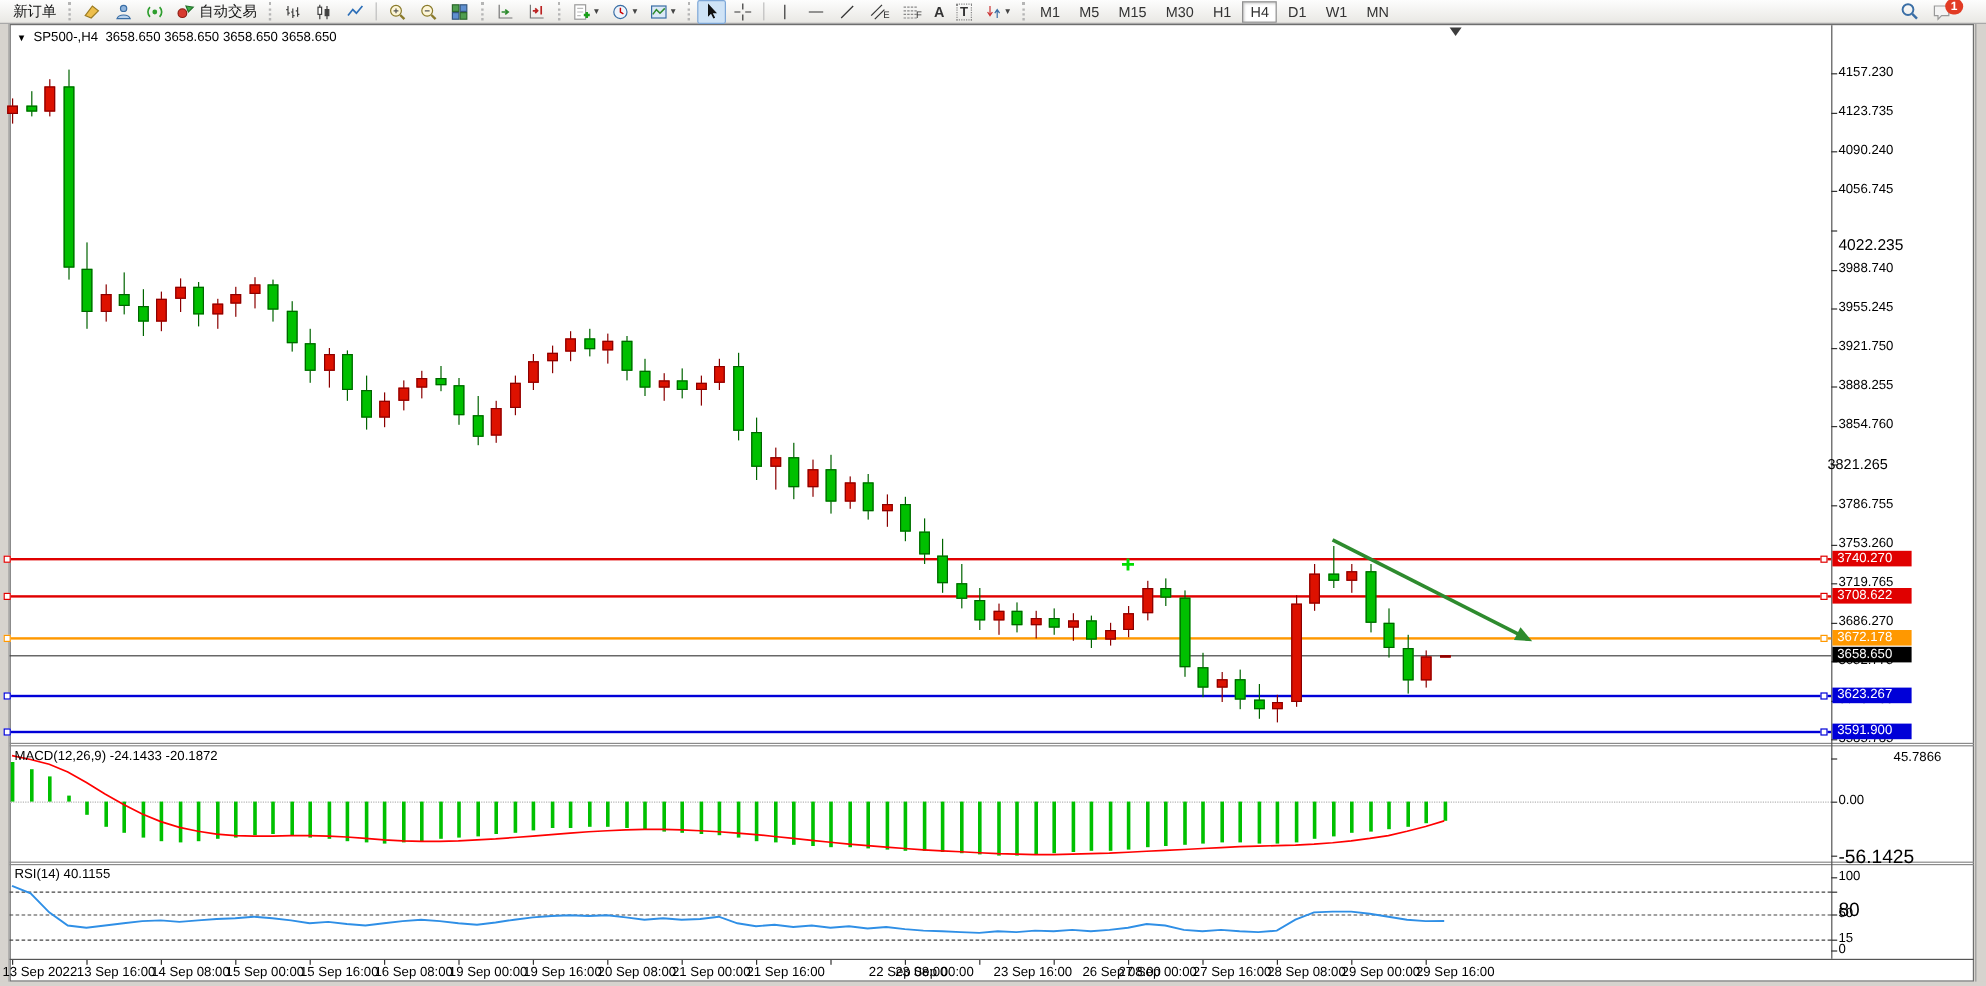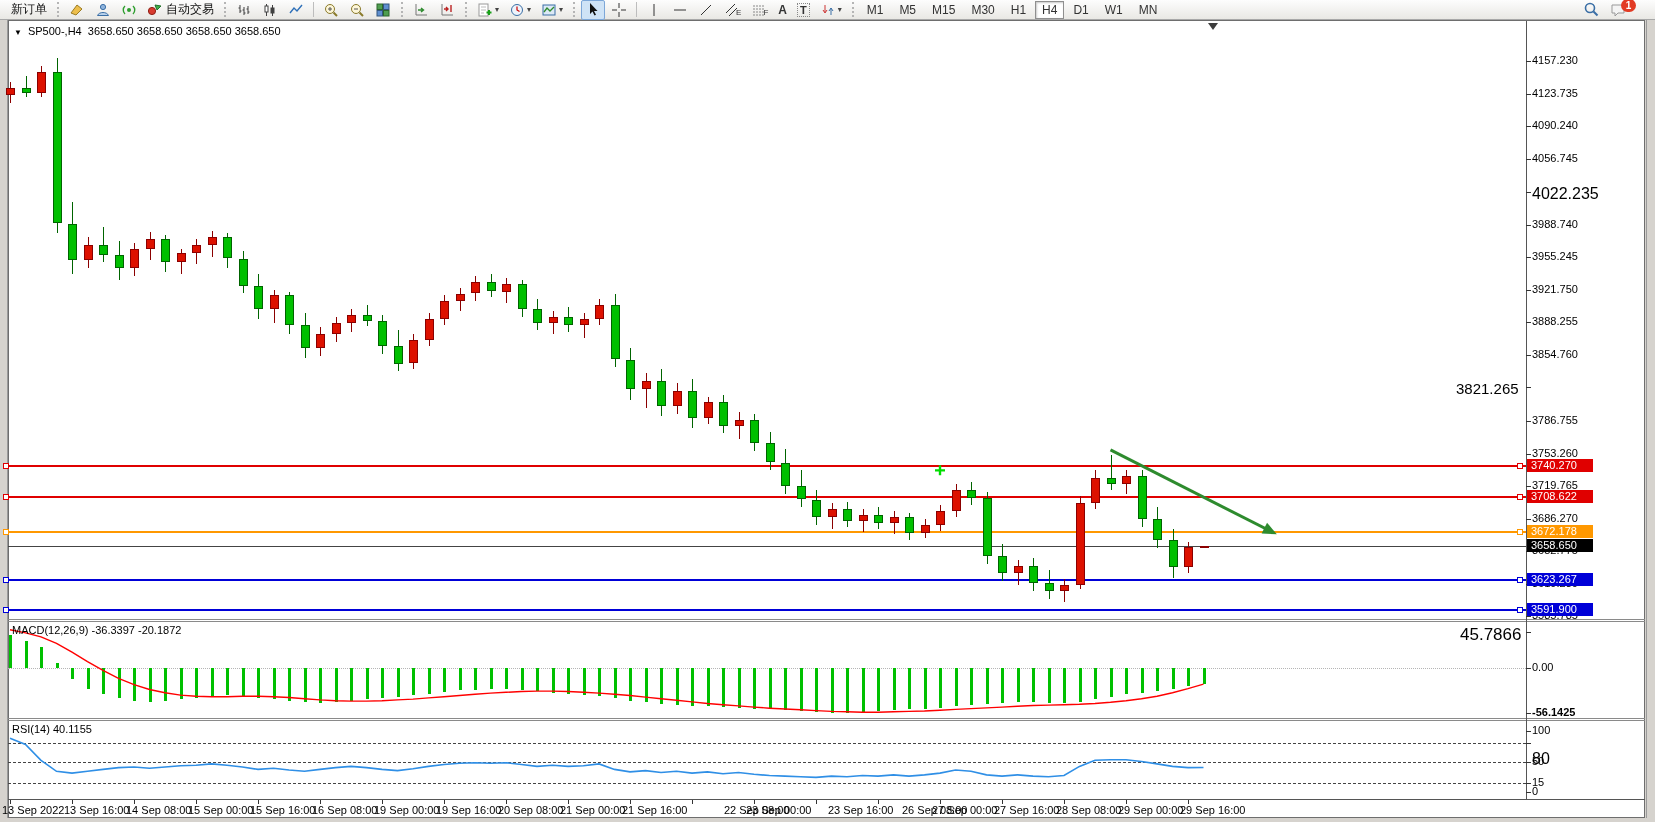--- a/index.html
+++ b/index.html
@@ -468,33 +468,33 @@
     <div style="position: absolute; left: 1199.5px; top: 545.5px; width: 7px; height: 0px; background: rgb(221, 17, 0); border: 1px solid rgb(139, 0, 0);"></div>
     <div style="position: absolute; left: 1526px; top: 61px; width: 5px; height: 1px; background: rgb(51, 51, 51);"></div>
     <div style="position: absolute; left: 1532px; top: 54px; font-size: 11px; color: rgb(0, 0, 0); white-space: nowrap;">4157.230</div>
     <div style="position: absolute; left: 1526px; top: 94px; width: 5px; height: 1px; background: rgb(51, 51, 51);"></div>
     <div style="position: absolute; left: 1532px; top: 86.551px; font-size: 11px; color: rgb(0, 0, 0); white-space: nowrap;">4123.735</div>
     <div style="position: absolute; left: 1526px; top: 126px; width: 5px; height: 1px; background: rgb(51, 51, 51);"></div>
     <div style="position: absolute; left: 1532px; top: 119.102px; font-size: 11px; color: rgb(0, 0, 0); white-space: nowrap;">4090.240</div>
     <div style="position: absolute; left: 1526px; top: 159px; width: 5px; height: 1px; background: rgb(51, 51, 51);"></div>
     <div style="position: absolute; left: 1532px; top: 151.653px; font-size: 11px; color: rgb(0, 0, 0); white-space: nowrap;">4056.745</div>
     <div style="position: absolute; left: 1526px; top: 192px; width: 5px; height: 1px; background: rgb(51, 51, 51);"></div>
-    <div style="position: absolute; left: 1532px; top: 185px; font-size: 16px; color: rgb(0, 0, 0); white-space: nowrap;">4022.235</div>
+    <div style="position: absolute; left: 1532px; top: 196px; font-size: 13px; color: rgb(0, 0, 0); white-space: nowrap;">4022.235</div>
     <div style="position: absolute; left: 1526px; top: 225px; width: 5px; height: 1px; background: rgb(51, 51, 51);"></div>
     <div style="position: absolute; left: 1532px; top: 217.741px; font-size: 11px; color: rgb(0, 0, 0); white-space: nowrap;">3988.740</div>
     <div style="position: absolute; left: 1526px; top: 257px; width: 5px; height: 1px; background: rgb(51, 51, 51);"></div>
     <div style="position: absolute; left: 1532px; top: 250.293px; font-size: 11px; color: rgb(0, 0, 0); white-space: nowrap;">3955.245</div>
     <div style="position: absolute; left: 1526px; top: 290px; width: 5px; height: 1px; background: rgb(51, 51, 51);"></div>
     <div style="position: absolute; left: 1532px; top: 282.844px; font-size: 11px; color: rgb(0, 0, 0); white-space: nowrap;">3921.750</div>
     <div style="position: absolute; left: 1526px; top: 322px; width: 5px; height: 1px; background: rgb(51, 51, 51);"></div>
     <div style="position: absolute; left: 1532px; top: 315.395px; font-size: 11px; color: rgb(0, 0, 0); white-space: nowrap;">3888.255</div>
     <div style="position: absolute; left: 1526px; top: 355px; width: 5px; height: 1px; background: rgb(51, 51, 51);"></div>
     <div style="position: absolute; left: 1532px; top: 347.946px; font-size: 11px; color: rgb(0, 0, 0); white-space: nowrap;">3854.760</div>
     <div style="position: absolute; left: 1526px; top: 387px; width: 5px; height: 1px; background: rgb(51, 51, 51);"></div>
-    <div style="position: absolute; left: 1456px; top: 380.497px; font-size: 15px; color: rgb(0, 0, 0); white-space: nowrap;">3821.265</div>
+    <div style="position: absolute; left: 1523px; top: 380.497px; font-size: 12px; color: rgb(0, 0, 0); white-space: nowrap;">3821.265</div>
     <div style="position: absolute; left: 1526px; top: 421px; width: 5px; height: 1px; background: rgb(51, 51, 51);"></div>
     <div style="position: absolute; left: 1532px; top: 414.034px; font-size: 11px; color: rgb(0, 0, 0); white-space: nowrap;">3786.755</div>
     <div style="position: absolute; left: 1526px; top: 454px; width: 5px; height: 1px; background: rgb(51, 51, 51);"></div>
     <div style="position: absolute; left: 1532px; top: 446.585px; font-size: 11px; color: rgb(0, 0, 0); white-space: nowrap;">3753.260</div>
     <div style="position: absolute; left: 1526px; top: 486px; width: 5px; height: 1px; background: rgb(51, 51, 51);"></div>
     <div style="position: absolute; left: 1532px; top: 479.136px; font-size: 11px; color: rgb(0, 0, 0); white-space: nowrap;">3719.765</div>
     <div style="position: absolute; left: 1526px; top: 519px; width: 5px; height: 1px; background: rgb(51, 51, 51);"></div>
     <div style="position: absolute; left: 1532px; top: 511.687px; font-size: 11px; color: rgb(0, 0, 0); white-space: nowrap;">3686.270</div>
     <div style="position: absolute; left: 1526px; top: 551px; width: 5px; height: 1px; background: rgb(51, 51, 51);"></div>
     <div style="position: absolute; left: 1532px; top: 544.238px; font-size: 11px; color: rgb(0, 0, 0); white-space: nowrap;">3652.775</div>
@@ -575,25 +575,25 @@
     <div style="position: absolute; left: 1078.5px; top: 668px; width: 3px; height: 33.5px; background: rgb(0, 192, 0);"></div>
     <div style="position: absolute; left: 1094px; top: 668px; width: 3px; height: 31.1px; background: rgb(0, 192, 0);"></div>
     <div style="position: absolute; left: 1109.5px; top: 668px; width: 3px; height: 28.7px; background: rgb(0, 192, 0);"></div>
     <div style="position: absolute; left: 1125px; top: 668px; width: 3px; height: 26.3px; background: rgb(0, 192, 0);"></div>
     <div style="position: absolute; left: 1140.5px; top: 668px; width: 3px; height: 24.7px; background: rgb(0, 192, 0);"></div>
     <div style="position: absolute; left: 1156px; top: 668px; width: 3px; height: 23.1px; background: rgb(0, 192, 0);"></div>
     <div style="position: absolute; left: 1171.5px; top: 668px; width: 3px; height: 20.7px; background: rgb(0, 192, 0);"></div>
     <div style="position: absolute; left: 1187px; top: 668px; width: 3px; height: 18.3px; background: rgb(0, 192, 0);"></div>
     <div style="position: absolute; left: 1202.5px; top: 668px; width: 3px; height: 16.3px; background: rgb(0, 192, 0);"></div>
     <div style="position: absolute; left: 1526px; top: 632px; width: 5px; height: 1px; background: rgb(51, 51, 51);"></div>
-    <div style="position: absolute; left: 1460px; top: 624.508px; font-size: 17px; color: rgb(0, 0, 0); white-space: nowrap;">45.7866</div>
+    <div style="position: absolute; left: 1578px; top: 624.508px; font-size: 11px; color: rgb(0, 0, 0); white-space: nowrap;">45.7866</div>
     <div style="position: absolute; left: 1526px; top: 668px; width: 5px; height: 1px; background: rgb(51, 51, 51);"></div>
     <div style="position: absolute; left: 1532px; top: 661px; font-size: 11px; color: rgb(0, 0, 0); white-space: nowrap;">0.00</div>
     <div style="position: absolute; left: 1526px; top: 713px; width: 5px; height: 1px; background: rgb(51, 51, 51);"></div>
-    <div style="position: absolute; left: 1532px; top: 705.746px; font-size: 11px; color: rgb(0, 0, 0); white-space: nowrap; font-weight: bold;">-56.1425</div>
+    <div style="position: absolute; left: 1532px; top: 705.746px; font-size: 16px; color: rgb(0, 0, 0); white-space: nowrap;">-56.1425</div>
     <div style="position: absolute; left: 8px; top: 743px; width: 1518px; height: 1px; border-top: 1px dashed rgb(68, 68, 68); background: none;"></div>
     <div style="position: absolute; left: 8px; top: 762px; width: 1518px; height: 1px; border-top: 1px dashed rgb(68, 68, 68); background: none;"></div>
     <div style="position: absolute; left: 8px; top: 783px; width: 1518px; height: 1px; border-top: 1px dashed rgb(68, 68, 68); background: none;"></div>
     <div style="position: absolute; left: 1526px; top: 731px; width: 5px; height: 1px; background: rgb(51, 51, 51);"></div>
     <div style="position: absolute; left: 1532px; top: 724px; font-size: 11px; color: rgb(0, 0, 0); white-space: nowrap;">100</div>
     <div style="position: absolute; left: 1526px; top: 743px; width: 5px; height: 1px; background: rgb(51, 51, 51);"></div>
     <div style="position: absolute; left: 1532px; top: 750px; font-size: 16px; color: rgb(0, 0, 0); white-space: nowrap;">80</div>
     <div style="position: absolute; left: 1526px; top: 762px; width: 5px; height: 1px; background: rgb(51, 51, 51);"></div>
     <div style="position: absolute; left: 1532px; top: 754.5px; font-size: 11px; color: rgb(0, 0, 0); white-space: nowrap;">50</div>
     <div style="position: absolute; left: 1526px; top: 783px; width: 5px; height: 1px; background: rgb(51, 51, 51);"></div>
@@ -652,17 +652,17 @@
     <div style="position: absolute; left: 1527px; top: 525px; width: 62px; height: 13px; background: rgb(255, 152, 0); color: rgb(255, 255, 255); font-size: 11px; line-height: 13px; padding-left: 4px;">3672.178</div>
     <div style="position: absolute; left: 1527px; top: 573px; width: 62px; height: 13px; background: rgb(0, 0, 216); color: rgb(255, 255, 255); font-size: 11px; line-height: 13px; padding-left: 4px;">3623.267</div>
     <div style="position: absolute; left: 1527px; top: 603px; width: 62px; height: 13px; background: rgb(0, 0, 216); color: rgb(255, 255, 255); font-size: 11px; line-height: 13px; padding-left: 4px;">3591.900</div>
     <div style="position: absolute; left: 1527px; top: 539px; width: 62px; height: 13px; background: rgb(0, 0, 0); color: rgb(255, 255, 255); font-size: 11px; line-height: 13px; padding-left: 4px;">3658.650</div>
   </div>
 
 <div id="chart-title">
   <span class="tri">▼</span><span>SP500-,H4</span>&nbsp;&nbsp;<span>3658.650 3658.650 3658.650 3658.650</span>
 </div>
 <div id="macd-label">
-  <span>MACD(12,26,9)</span> <span>-36.3397 -20.1872</span>
+  <span>MACD(12,26,9)</span> <span>-24.1433 -20.1872</span>
 </div>
 <div id="rsi-label">
   <span>RSI(14)</span> <span>40.1155</span>
 </div>
 
 </body></html>

